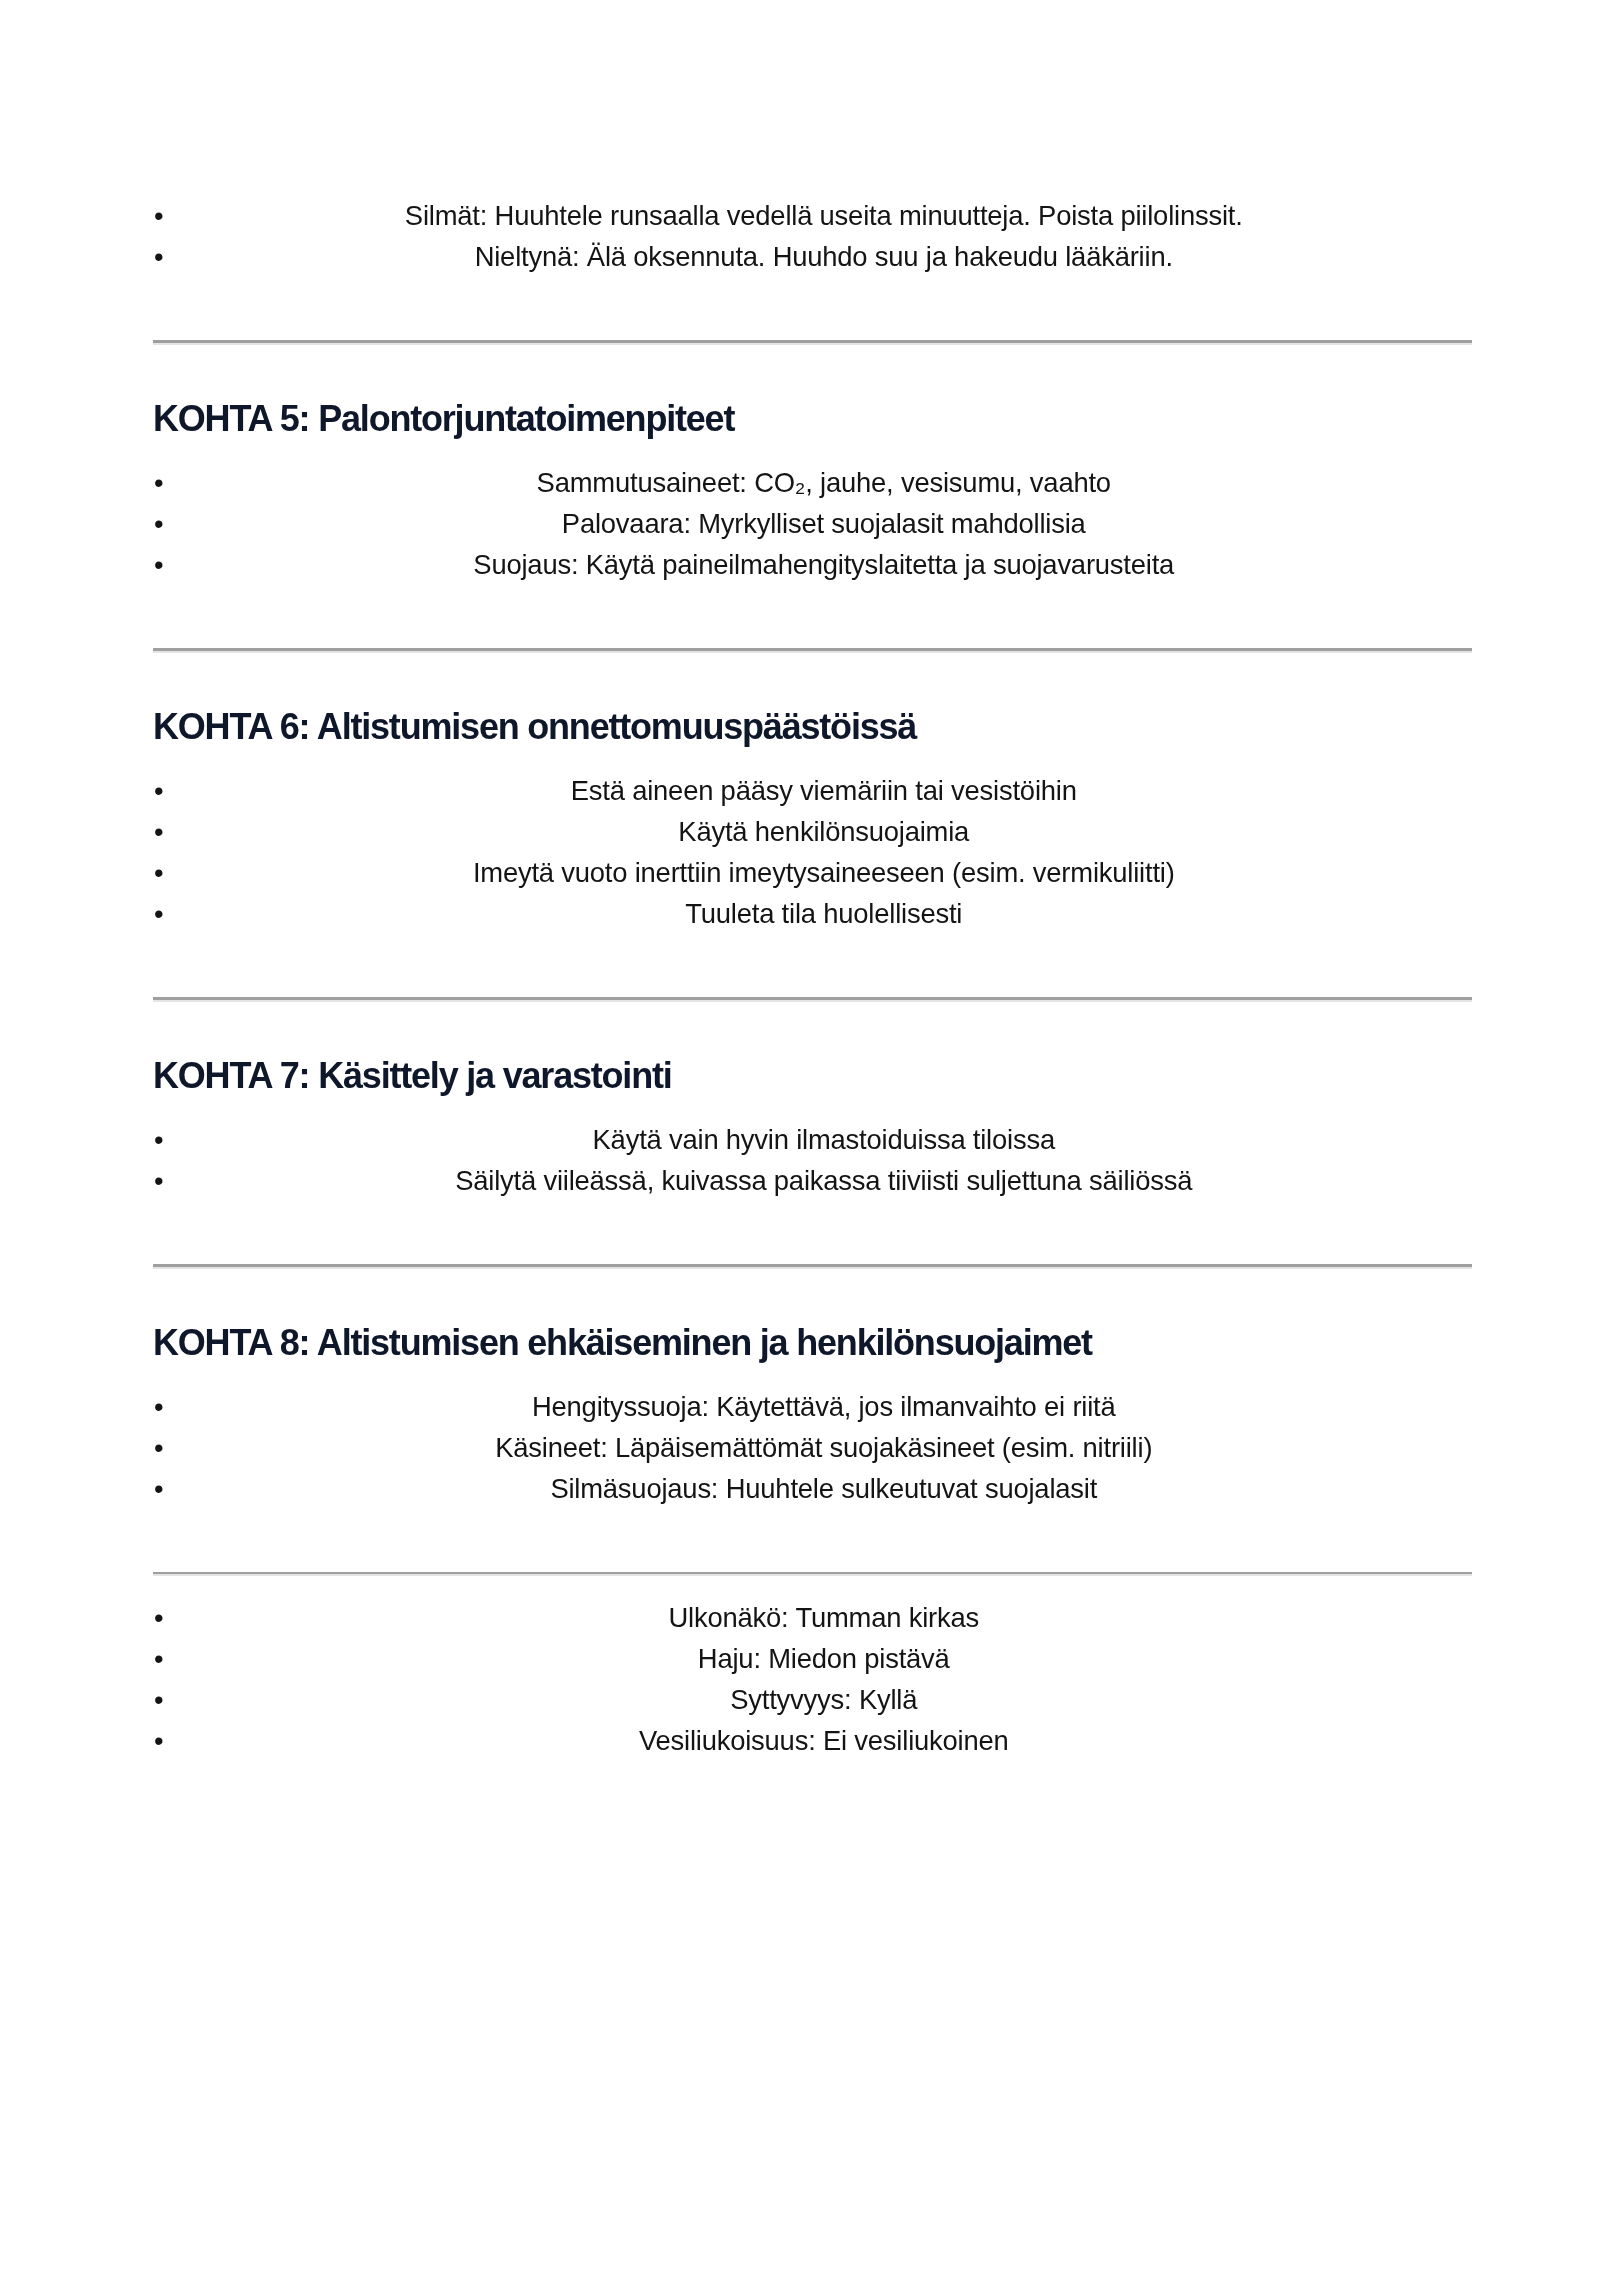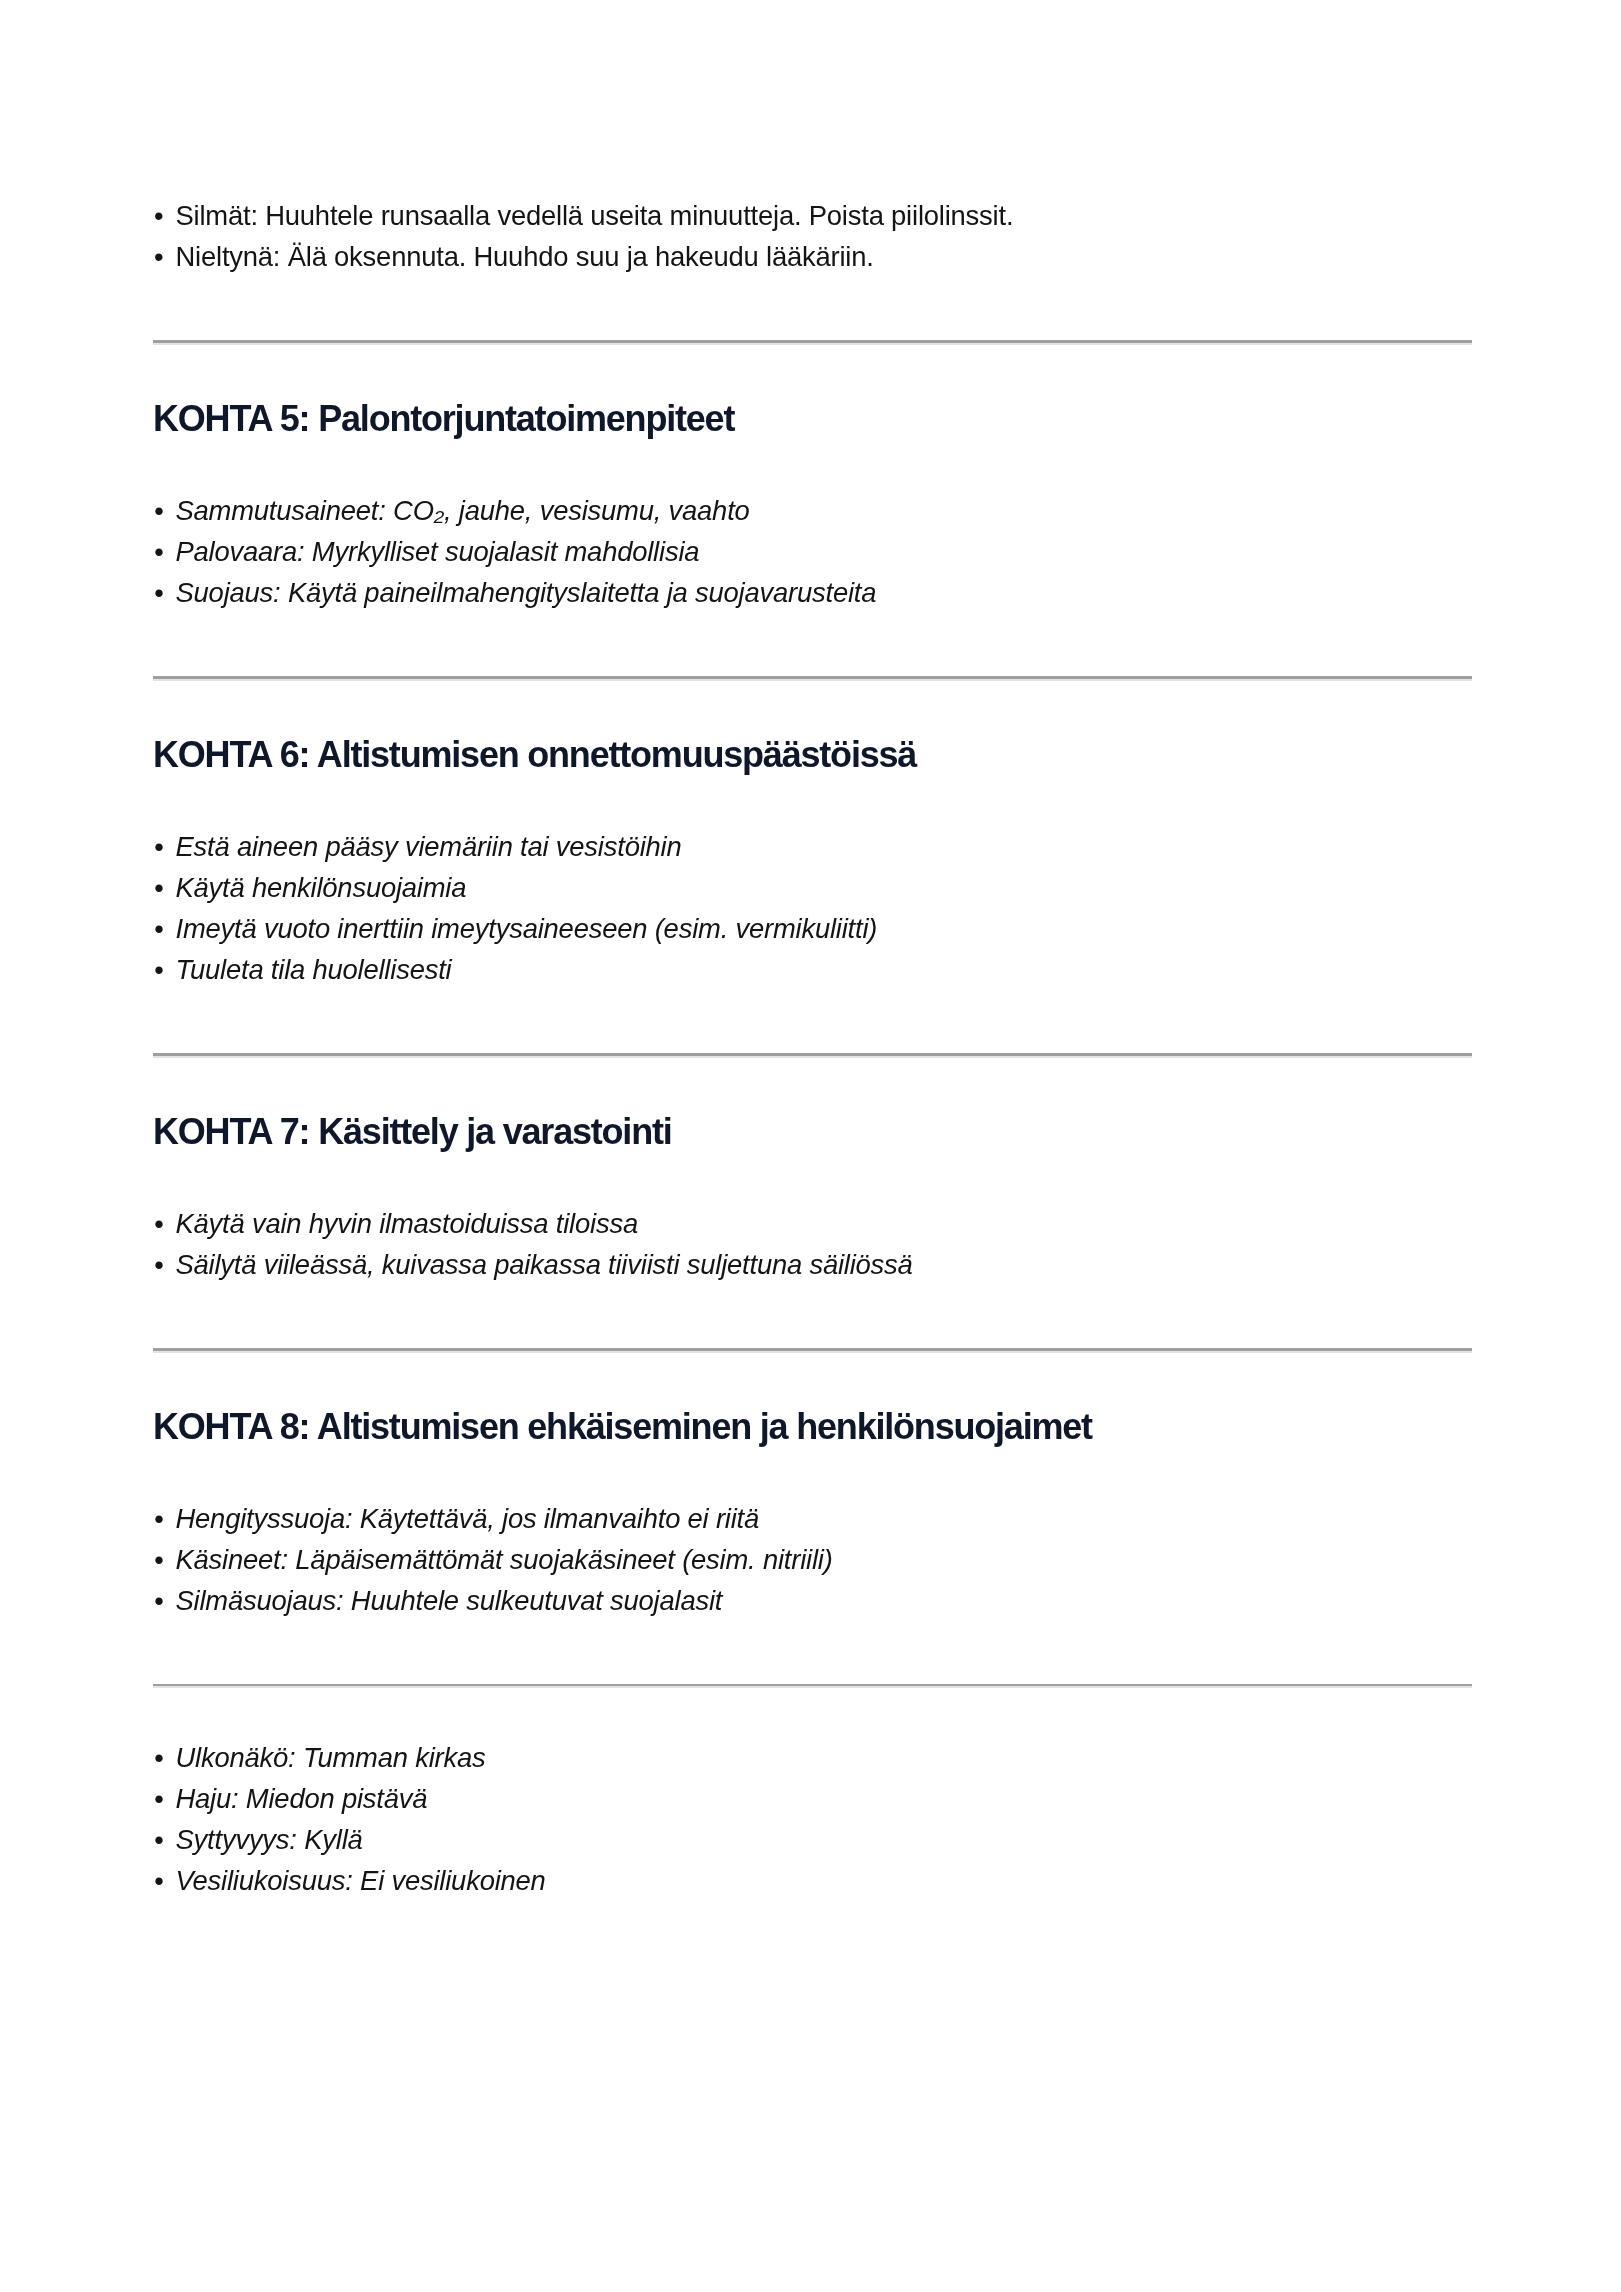--- a/index.html
+++ b/index.html
@@ -25,20 +25,21 @@
     margin: 0;
     padding: 0;
     list-style: none;
     font-size: 27.4px;
     line-height: 41px;
     letter-spacing: -0.2px;
   }
   ul.bullet-list li {
     position: relative;
     padding-left: 22.5px;
+    text-align: center;
   }
   ul.bullet-list li::before {
     content: "\2022";
     position: absolute;
     left: 1px;
     top: 0;
     color: #141414;
   }
   hr.section-divider {
     border: none;
@@ -49,22 +50,21 @@
   }
   h2.section-title {
     margin: 51px 0 0 0;
     font-size: 36px;
     line-height: 45px;
     font-weight: 700;
     letter-spacing: -1.2px;
     color: #0f172a;
   }
   section ul.bullet-list {
-    margin-top: 49px;
-    font-style: italic;
+    margin-top: 21px;
   }
 </style>
 </head>
 <body>
 
 <div class="page">
 
   <ul class="bullet-list">
     <li>Silmät: Huuhtele runsaalla vedellä useita minuutteja. Poista piilolinssit.</li>
     <li>Nieltynä: Älä oksennuta. Huuhdo suu ja hakeudu lääkäriin.</li>

